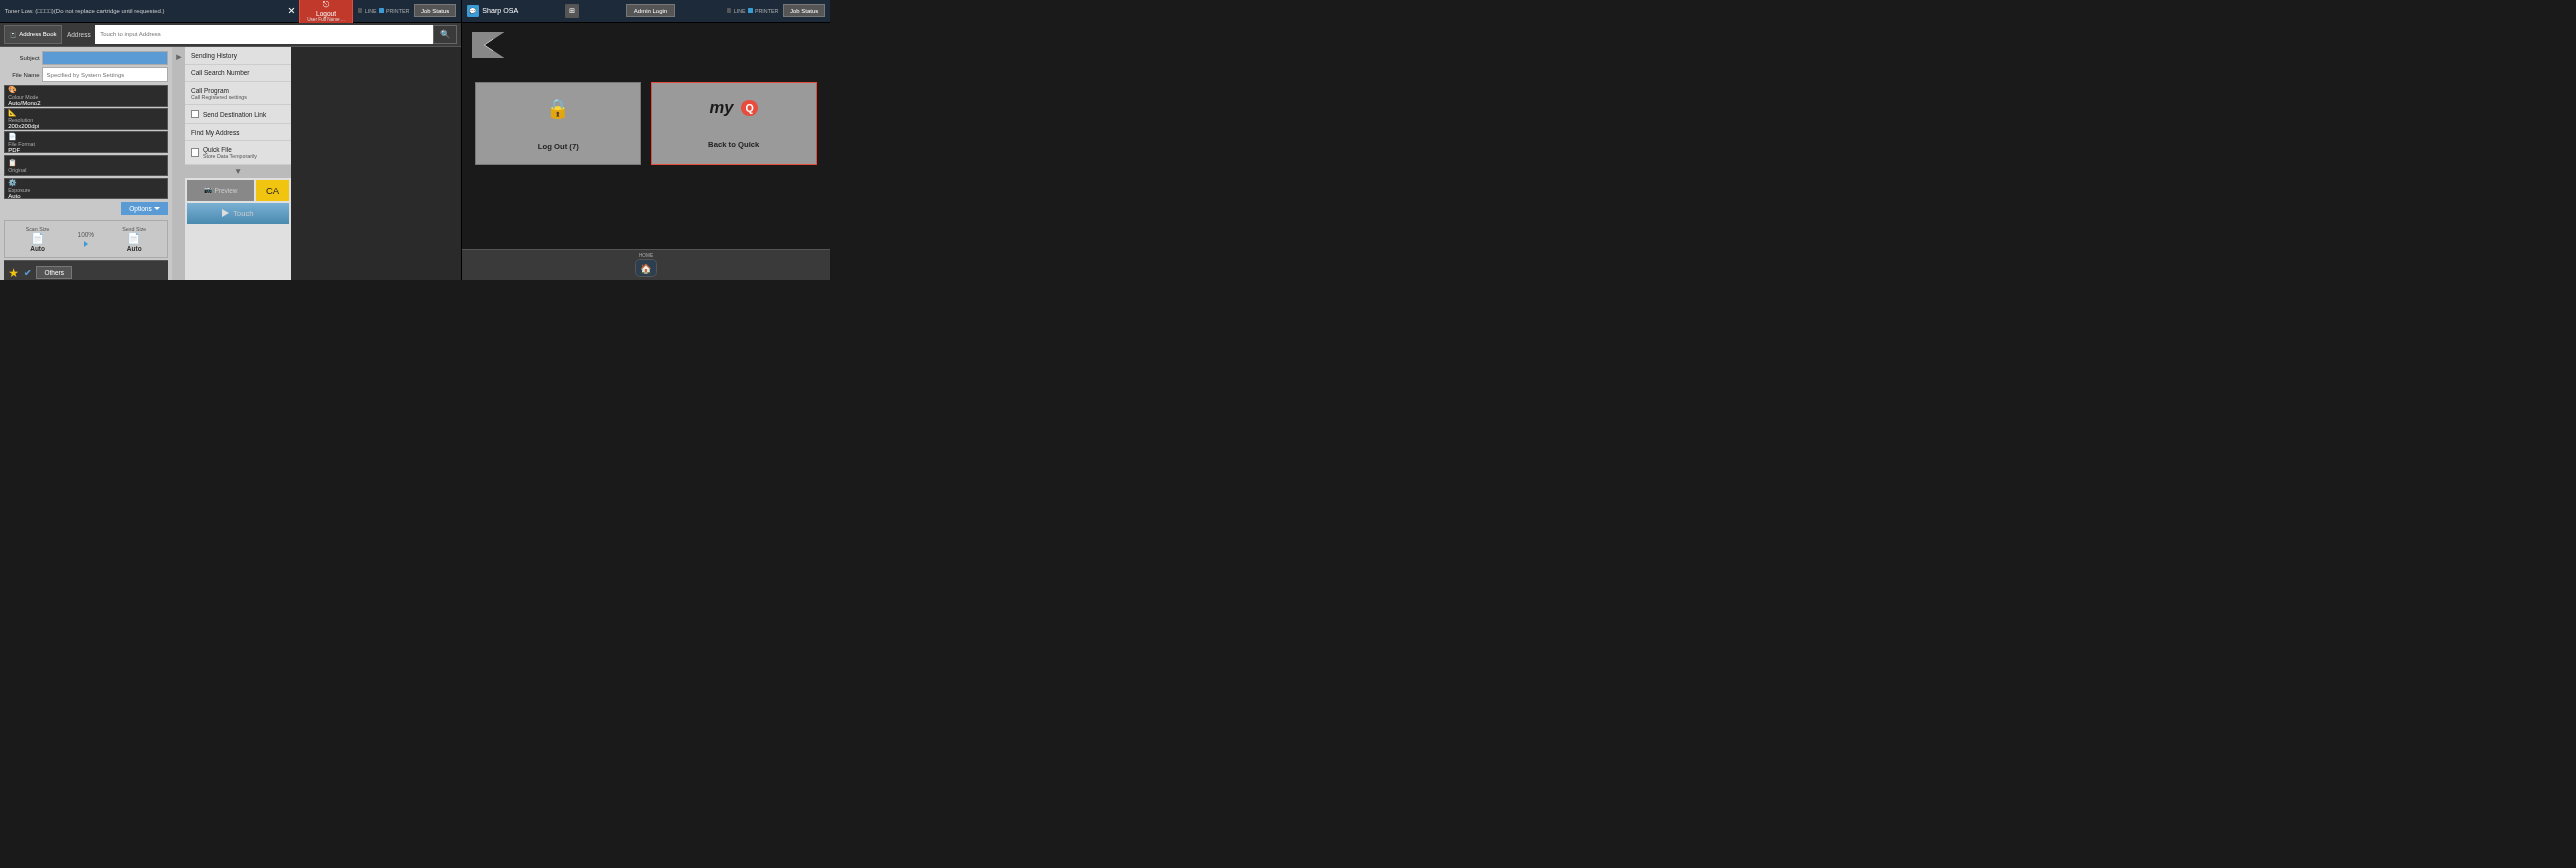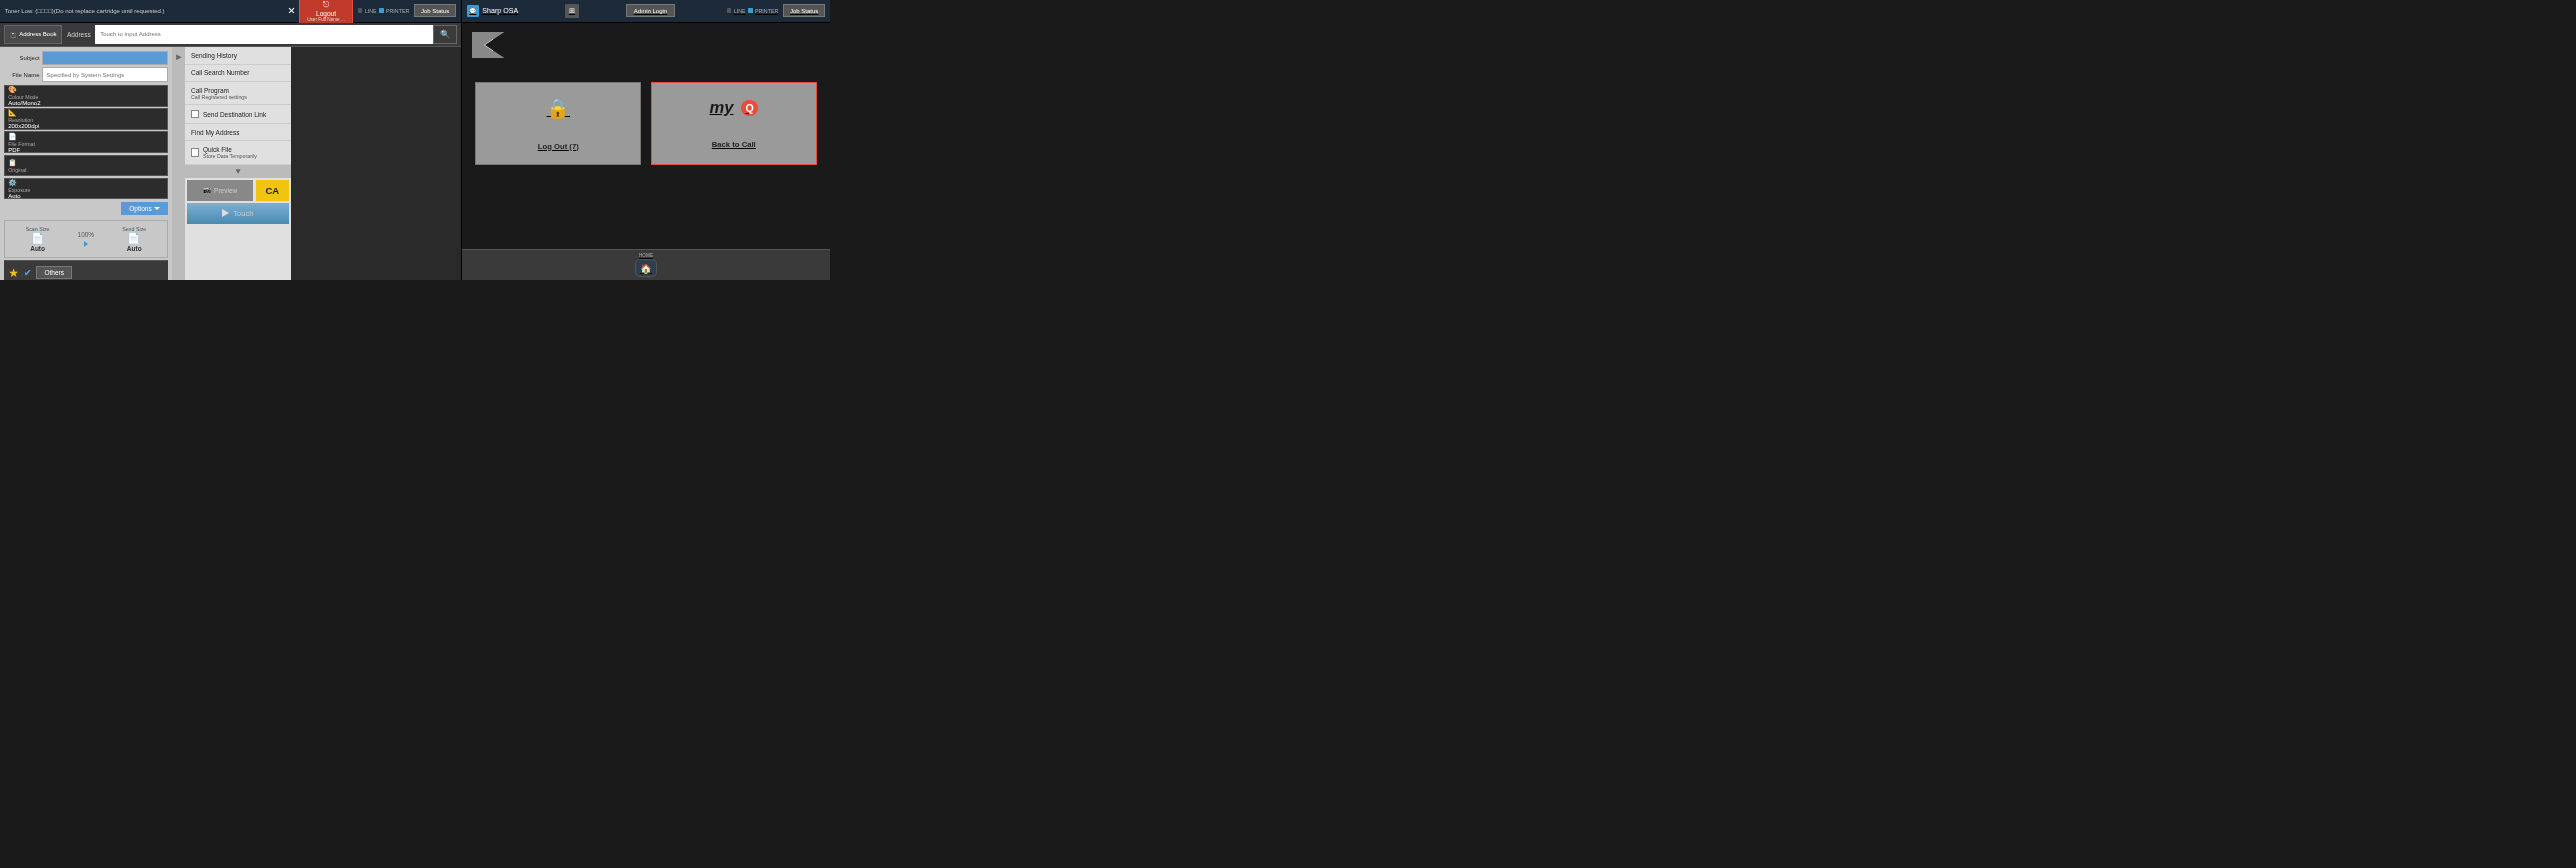--- a/index.html
+++ b/index.html
@@ -383,21 +383,21 @@
       display: flex;
       align-items: center;
       justify-content: center;
       gap: 2.4px;
     }
     .ca-btn {
       background: #f1c40f;
       border: none;
       color: #1a1a1a;
       font-size: 9.5px;
-      font-weight: bold;
+      font-weight: normal;
       padding: 4.7px 9.5px;
       cursor: pointer;
     }
     .start-btn {
       width: 100%;
       background: linear-gradient(to bottom, #7ab0d4, #4a8ab0);
       border: none;
       color: #ccc;
       font-size: 7.7px;
       padding: 6px;
@@ -413,21 +413,20 @@
       border-bottom: 4.7px solid transparent;
       border-left: 7.1px solid #ddd;
     }
 
     
     .right-panel {
       flex: 1;
       background: #1a1a1a;
       display: flex;
       flex-direction: column;
-      text-decoration: underline;
     }
 
     
     .top-bar-right {
       background: #1c2a3a;
       display: flex;
       align-items: center;
       justify-content: space-between;
       padding: 2.4px 4.7px;
       height: 22.5px;
@@ -791,21 +790,21 @@
       <div class="card">
         <span class="card-icon">🔒</span>
         <span class="card-label">Log Out (7)</span>
       </div>
 
       <div class="card card-selected">
         <div class="myq-logo">
           <span class="myq-my">my</span>
           <span class="myq-q">Q</span>
         </div>
-        <span class="card-label">Back to Call</span>
+        <span class="card-label">Back to Quick</span>
       </div>
     </div>
   </div>
 
   <div class="right-bottom-bar">
     <span class="home-label">HOME</span>
     <button class="home-btn">🏠</button>
   </div>
 </div>
 

